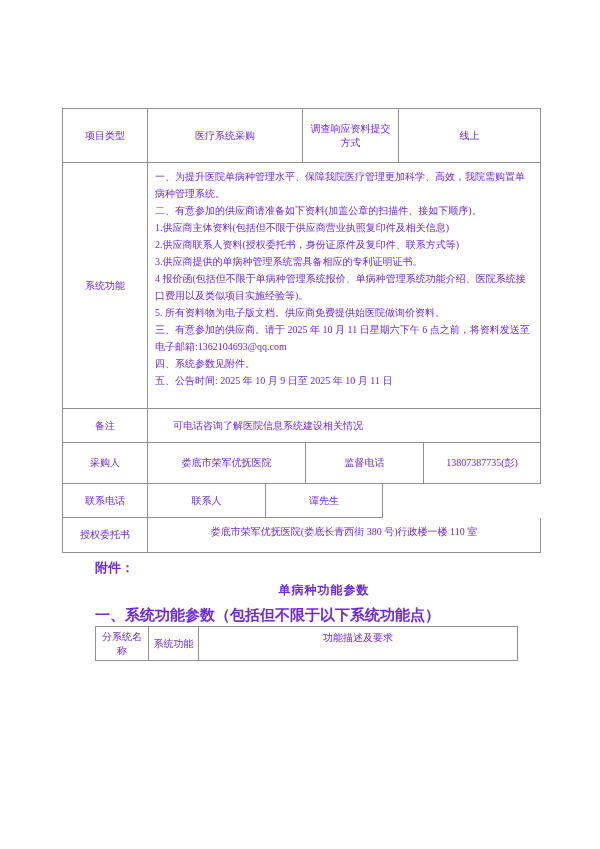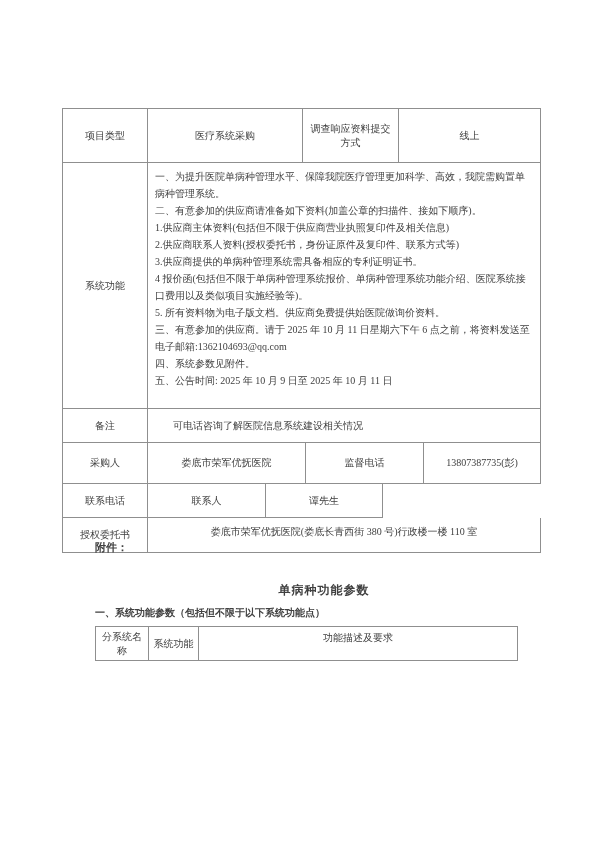--- a/index.html
+++ b/index.html
@@ -1,35 +1,35 @@
 <!DOCTYPE html>
 <html><head>
 <meta charset="utf-8">
 <style>
   html,body{margin:0;padding:0;background:#e8e8e8;}
   .page{
     position:relative;width:600px;height:849px;background:#ffffff;
     font-family:"Liberation Serif","DejaVu Serif",serif;
-    color:#404040;overflow:hidden;margin:0 auto;
+    color:#6d28d9;overflow:hidden;margin:0 auto;
   }
   
   .tbl{position:absolute;border-top:1px solid #8f8f8f;border-left:1px solid #8f8f8f;background:#fff;}
   .row{display:flex;}
   .cell{
     box-sizing:border-box;border-right:1px solid #8f8f8f;border-bottom:1px solid #8f8f8f;
     font-size:10px;line-height:14px;
   }
   .cc{display:flex;align-items:center;justify-content:center;text-align:center;padding:2px 4px;}
   .research-cell{padding:5px 6px 0 7px;line-height:17px;}
   .research-cell p{margin:0;}
   .remark-cell{display:flex;align-items:center;padding:2px 4px 2px 25px;}
   
-  .attach-label{position:absolute;left:95px;top:540px;font-size:11px;font-weight:bold;}
+  .attach-label{position:absolute;left:95px;top:559px;font-size:13px;font-weight:bold;}
   .attach-title{position:absolute;left:0;top:582px;width:100%;text-align:center;font-size:12px;font-weight:bold;letter-spacing:1px;padding-left:24px;}
-  .attach-section{position:absolute;left:95px;top:606px;font-size:10px;font-weight:bold;}
+  .attach-section{position:absolute;left:95px;top:606px;font-size:15px;font-weight:bold;}
   .tbl2 .cell{line-height:14px;}
 </style>
 </head>
 <body>
 
 <div class="page">
 
   <div class="tbl" style="left:62px;top:108px;width:478px;">
 
     <div class="row">

